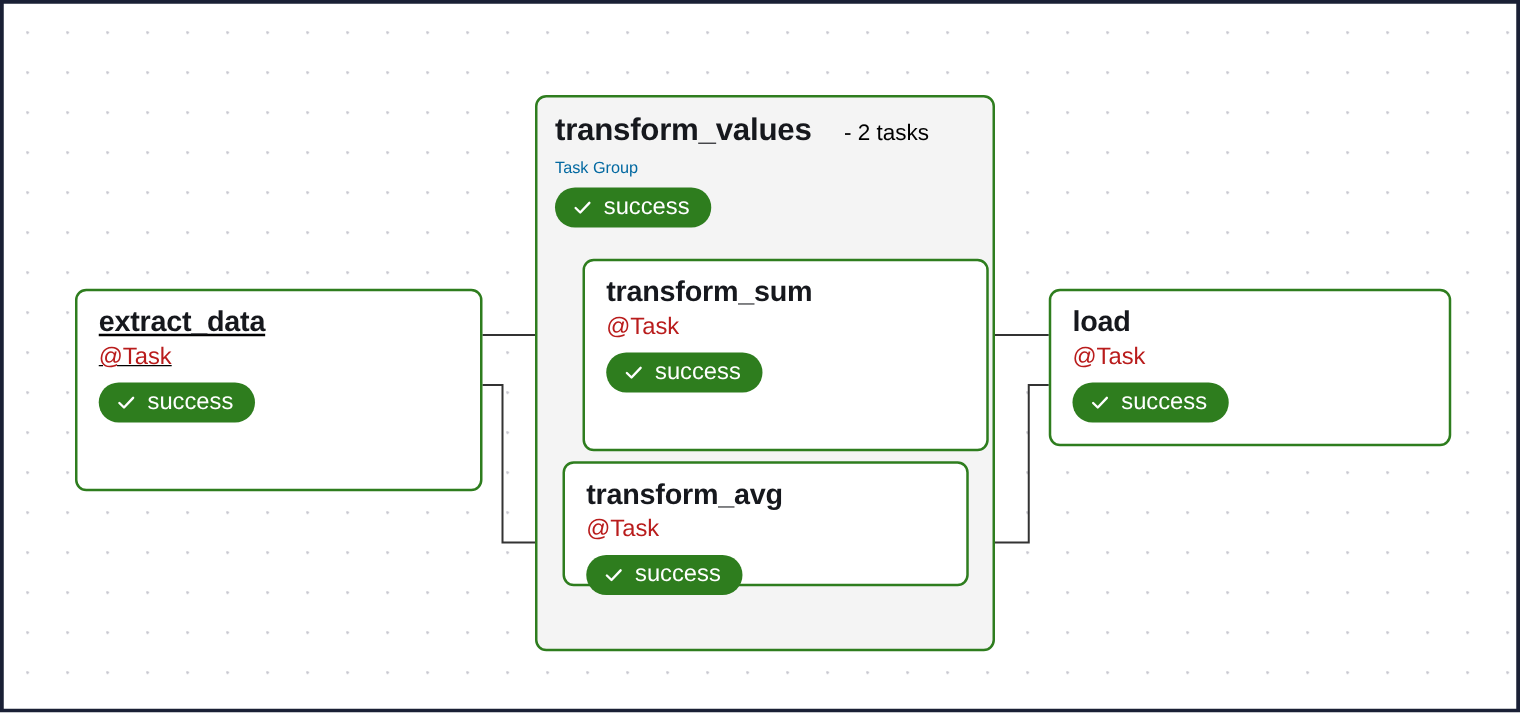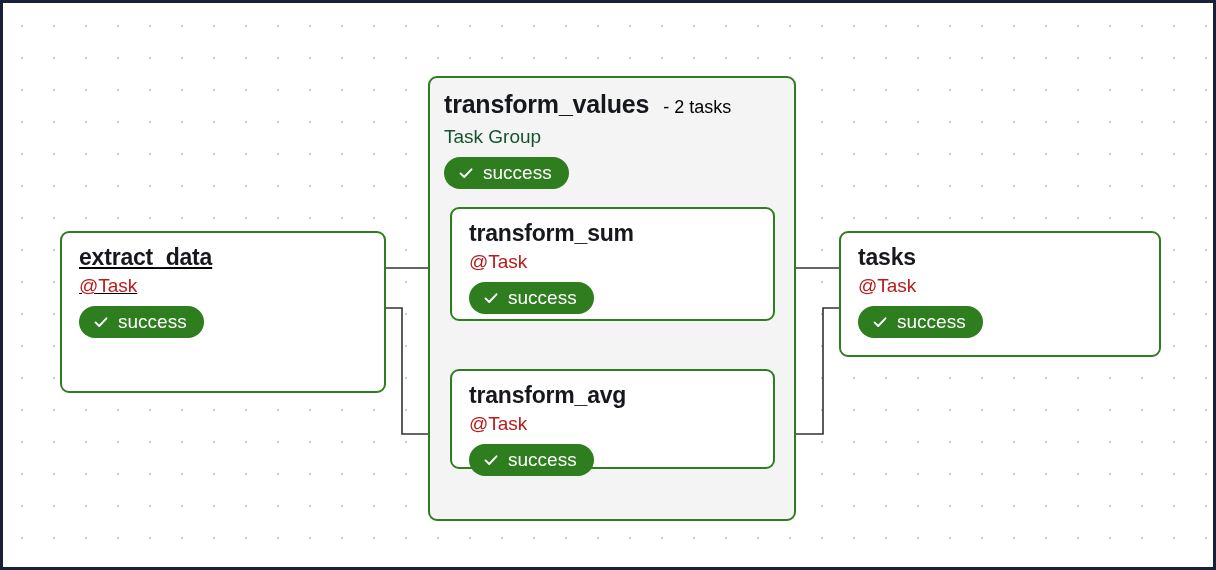--- a/index.html
+++ b/index.html
@@ -44,37 +44,37 @@
   }
   .tg-header {
     position: absolute;
     left: 14px;
     top: 12px;
     right: 10px;
   }
   .tg-title-row {
     display: flex;
     align-items: baseline;
-    gap: 14px;
+    gap: 26px;
   }
   .tg-title {
     font-size: 25px;
     font-weight: bold;
     color: #16181d;
     letter-spacing: -0.2px;
   }
   .tg-count {
     font-size: 18px;
     color: #000000;
     font-weight: normal;
     white-space: nowrap;
   }
   .tg-subtitle {
-    font-size: 19px;
-    color: #14532d;
+    font-size: 13px;
+    color: #0369a1;
     margin-top: 7px;
   }
 
   
   .node {
     position: absolute;
     box-sizing: border-box;
     background: #ffffff;
     border: 2.5px solid #2e7d1e;
     border-radius: 9px;
@@ -161,21 +161,21 @@
         <span class="check">
           <svg viewBox="0 0 16 16" width="16" height="16">
             <path d="M2.5 8.4 L6.2 12 L13.5 4.3" fill="none" stroke="#ffffff" stroke-width="1.9" stroke-linecap="round" stroke-linejoin="round"></path>
           </svg>
         </span>
         <span class="badge-label">success</span>
       </div>
     </div>
   </div>
 
-  <div class="node" style="left:447px; top:204px; width:325px; height:114px;">
+  <div class="node" style="left:463px; top:204px; width:325px; height:154px;">
     <div class="node-inner">
       <div class="node-title">transform_sum</div>
       <div class="node-subtitle">@Task</div>
       <div class="badge">
         <span class="check">
           <svg viewBox="0 0 16 16" width="16" height="16">
             <path d="M2.5 8.4 L6.2 12 L13.5 4.3" fill="none" stroke="#ffffff" stroke-width="1.9" stroke-linecap="round" stroke-linejoin="round"></path>
           </svg>
         </span>
         <span class="badge-label">success</span>
@@ -193,21 +193,21 @@
             <path d="M2.5 8.4 L6.2 12 L13.5 4.3" fill="none" stroke="#ffffff" stroke-width="1.9" stroke-linecap="round" stroke-linejoin="round"></path>
           </svg>
         </span>
         <span class="badge-label">success</span>
       </div>
     </div>
   </div>
 
   <div class="node" style="left:836px; top:228px; width:322px; height:126px;">
     <div class="node-inner">
-      <div class="node-title">tasks</div>
+      <div class="node-title">load</div>
       <div class="node-subtitle">@Task</div>
       <div class="badge">
         <span class="check">
           <svg viewBox="0 0 16 16" width="16" height="16">
             <path d="M2.5 8.4 L6.2 12 L13.5 4.3" fill="none" stroke="#ffffff" stroke-width="1.9" stroke-linecap="round" stroke-linejoin="round"></path>
           </svg>
         </span>
         <span class="badge-label">success</span>
       </div>
     </div>

